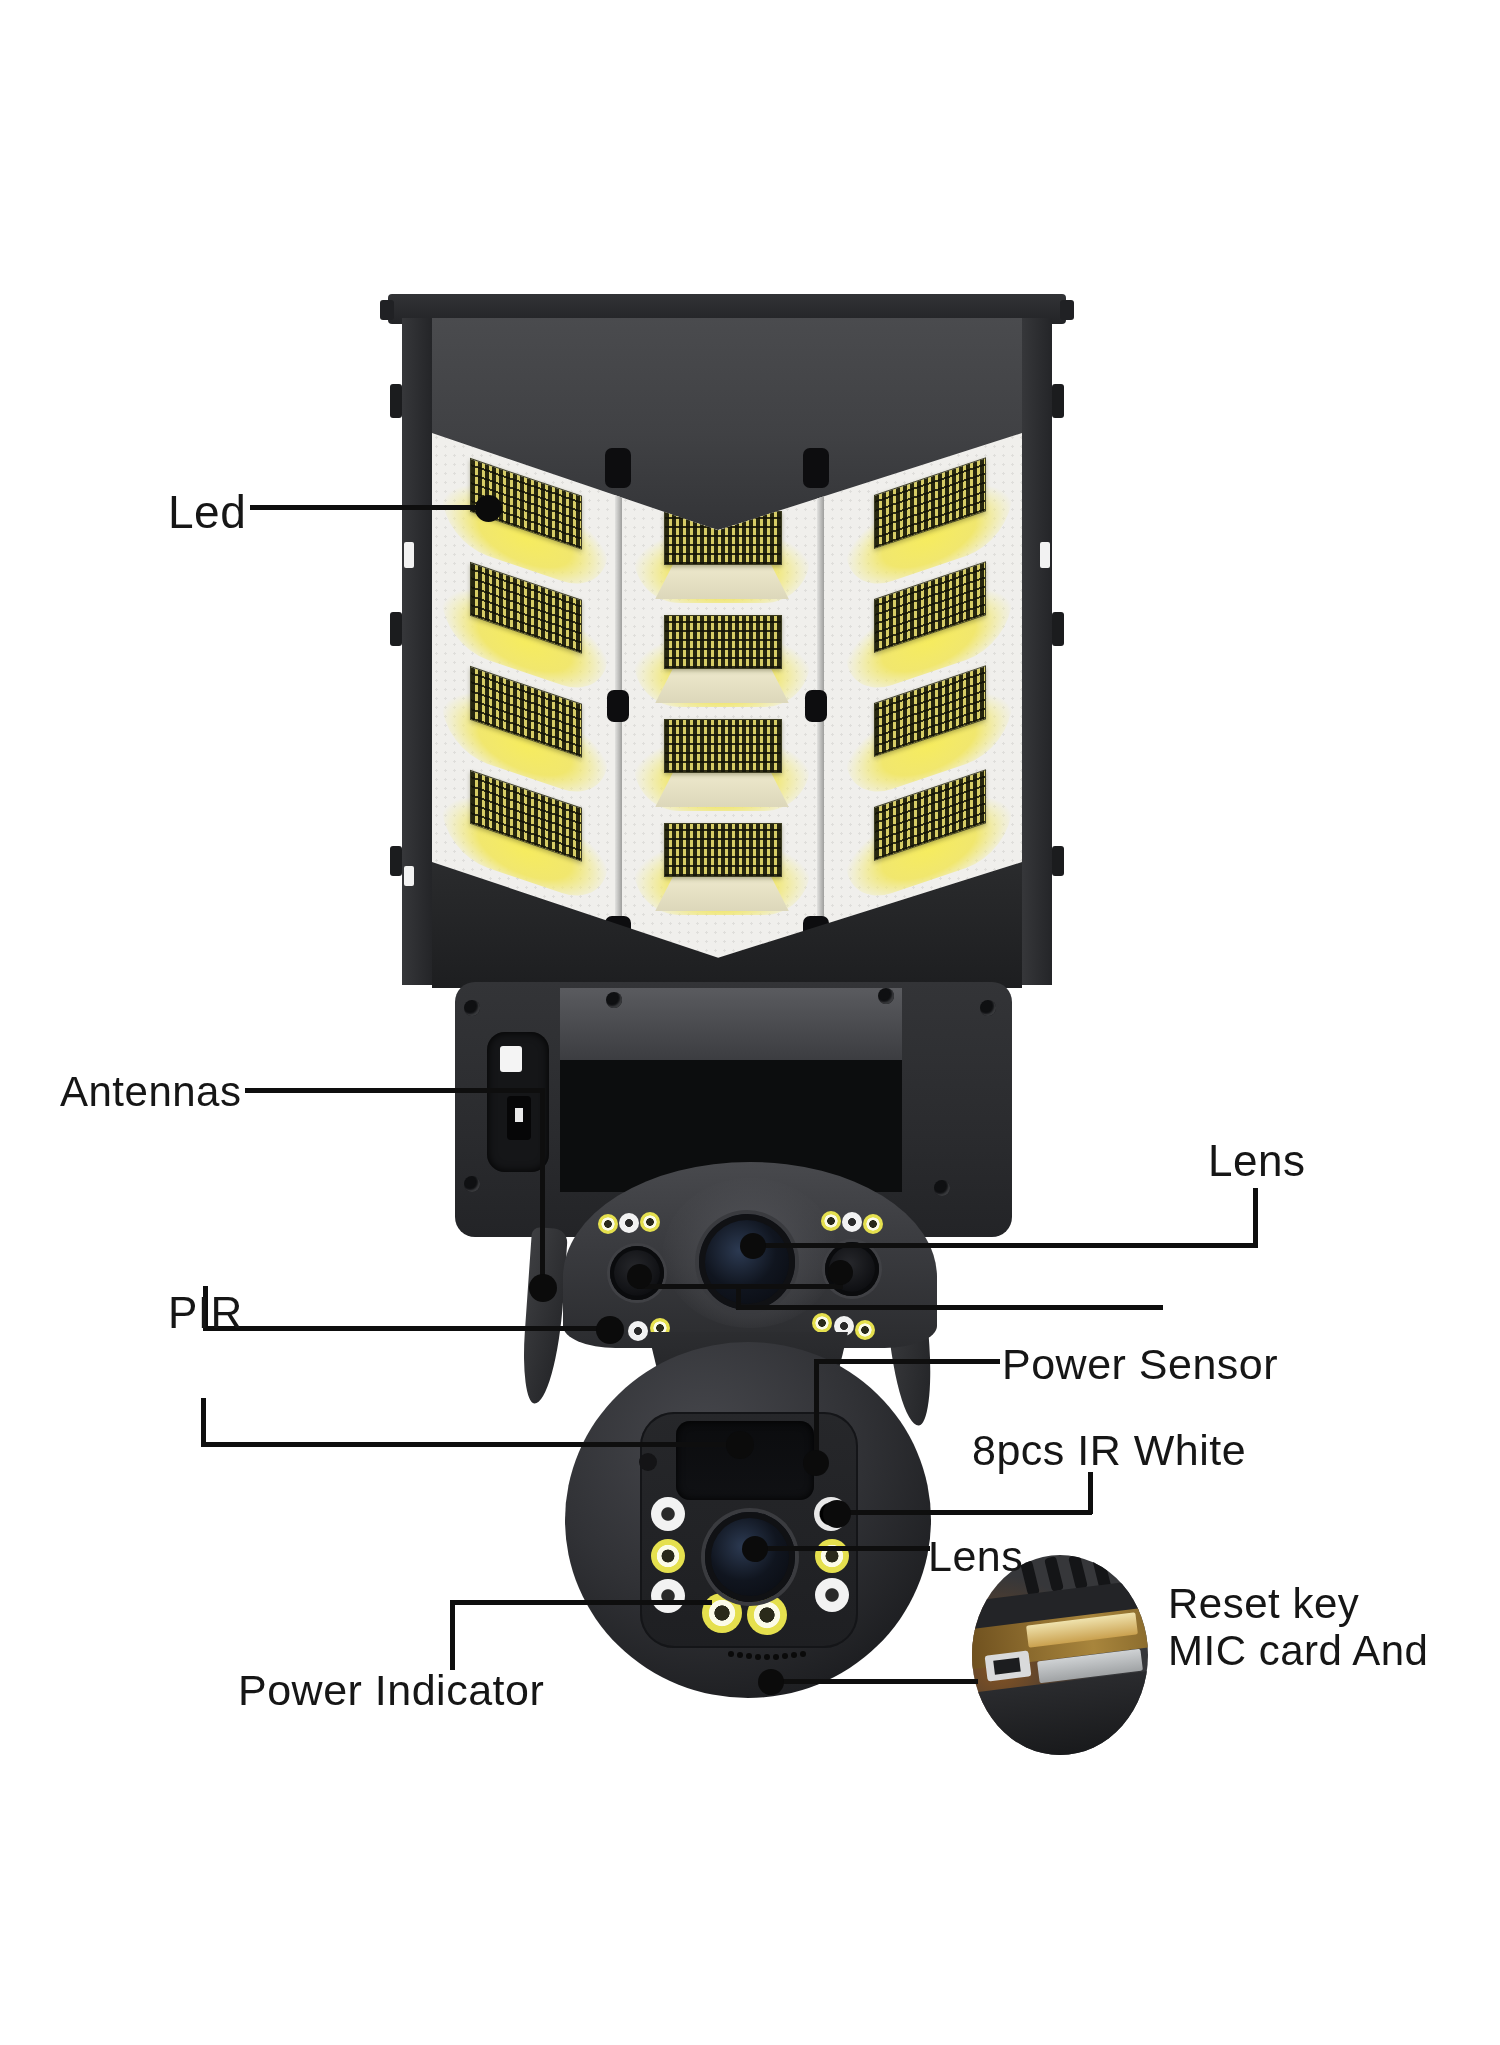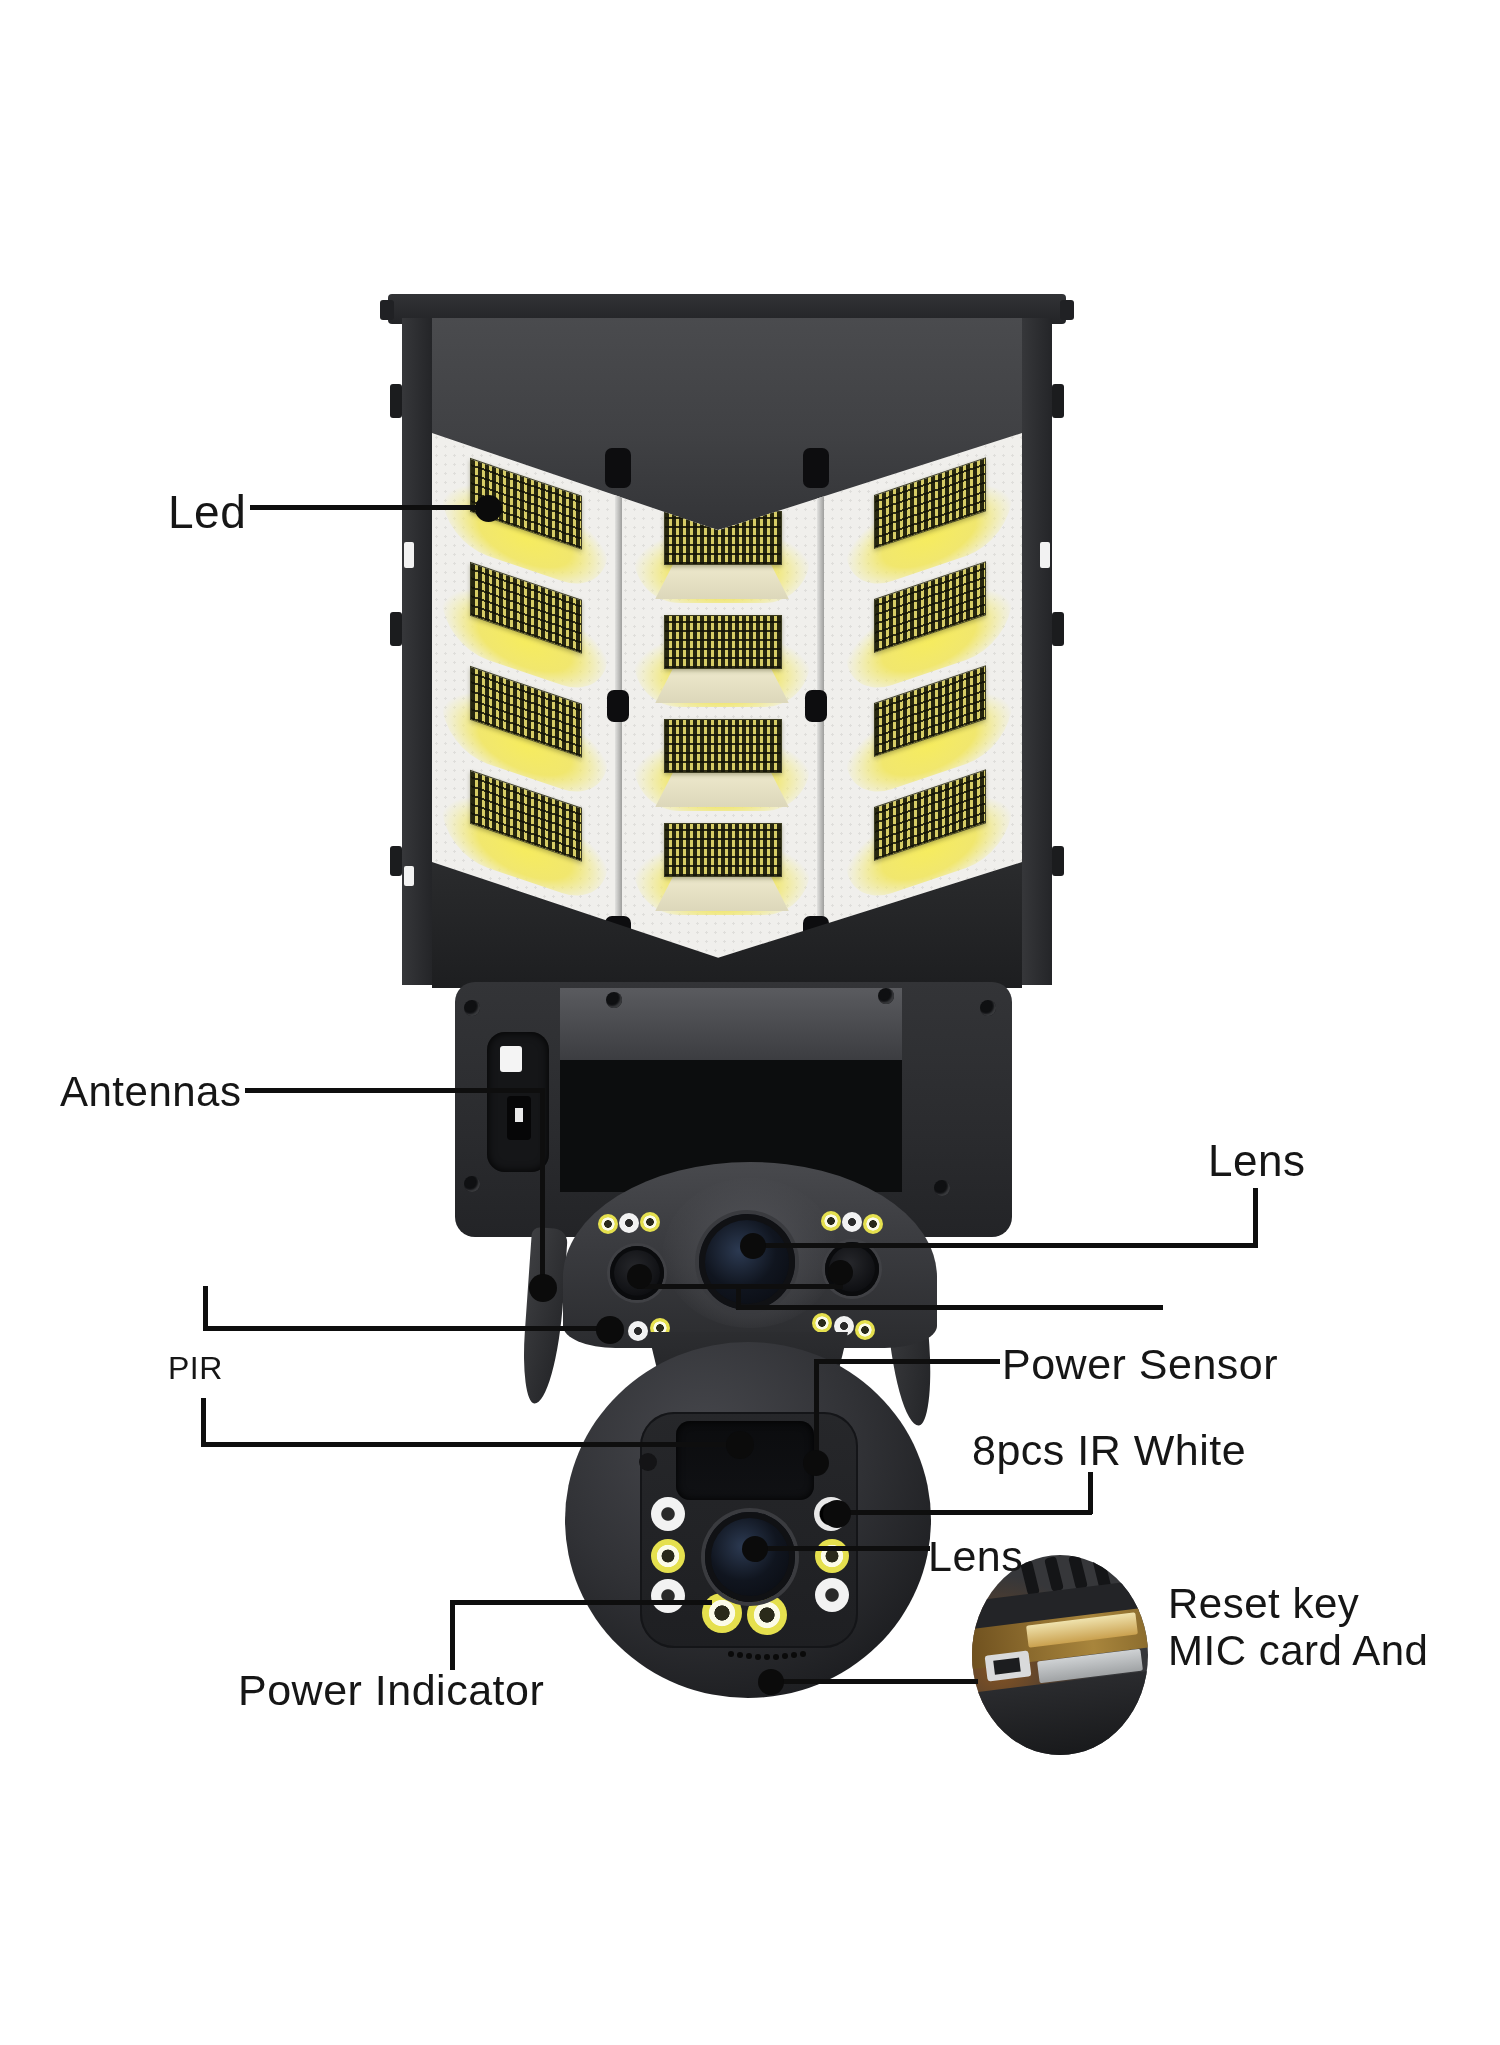--- a/index.html
+++ b/index.html
@@ -287,21 +287,21 @@
   <div class="ldot" style="left:742px;top:1536px;width:26px;height:26px;"></div>
 
   <div class="vline" style="left:450px;top:1600px;height:70px;"></div>
   <div class="hline" style="left:450px;top:1600px;width:262px;"></div>
 
   <div class="hline" style="left:780px;top:1679px;width:198px;"></div>
   <div class="ldot" style="left:758px;top:1669px;width:26px;height:26px;"></div>
 
   <div class="lbl" style="left:168px;top:488px;font-size:46px;">Led</div>
   <div class="lbl" style="left:60px;top:1070px;font-size:42px;">Antennas</div>
-  <div class="lbl" style="left:168px;top:1352px;font-size:32px;text-align:center;">PIR</div>
+  <div class="lbl" style="left:168px;top:1290px;font-size:44px;text-align:center;">PIR</div>
   <div class="lbl" style="left:1208px;top:1138px;font-size:44px;">Lens</div>
   <div class="lbl" style="left:1002px;top:1342px;font-size:43px;">Power Sensor</div>
   <div class="lbl" style="left:972px;top:1428px;font-size:43px;">8pcs IR White</div>
   <div class="lbl" style="left:928px;top:1534px;font-size:43px;">Lens</div>
   <div class="lbl" style="left:238px;top:1668px;font-size:43px;">Power Indicator</div>
   <div class="lbl" style="left:1168px;top:1580px;font-size:42px;line-height:1.13;">
     <div>Reset key</div>
     <div><span>MIC card </span><b>And</b></div>
   </div>
 

